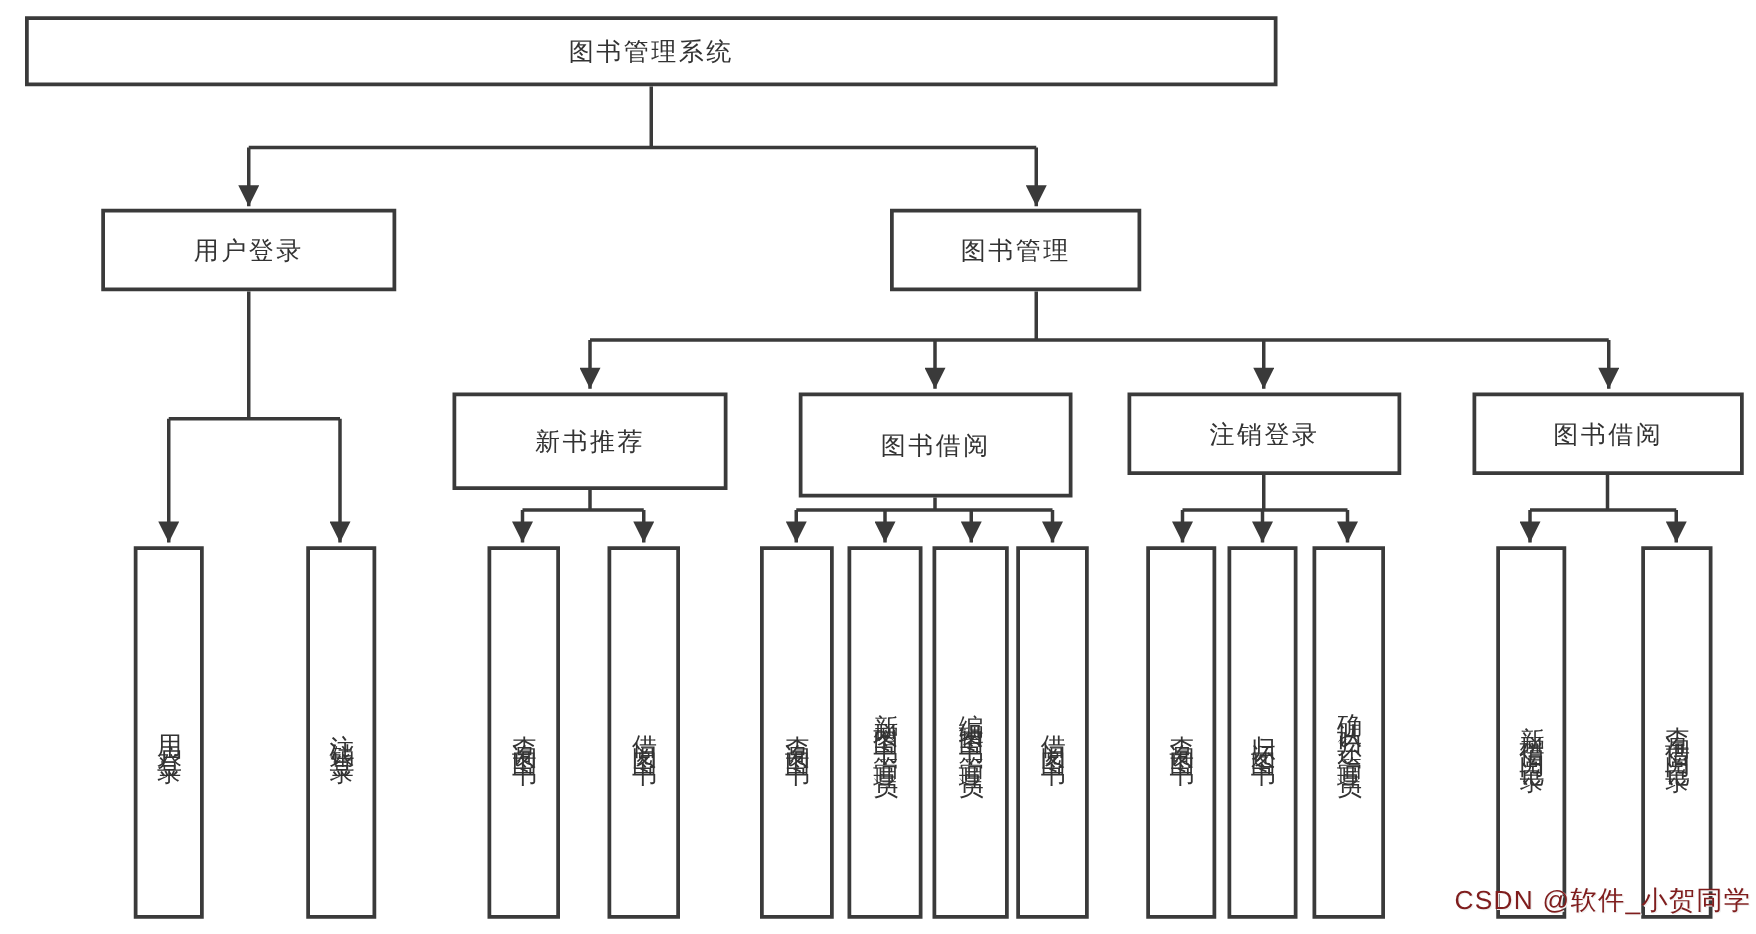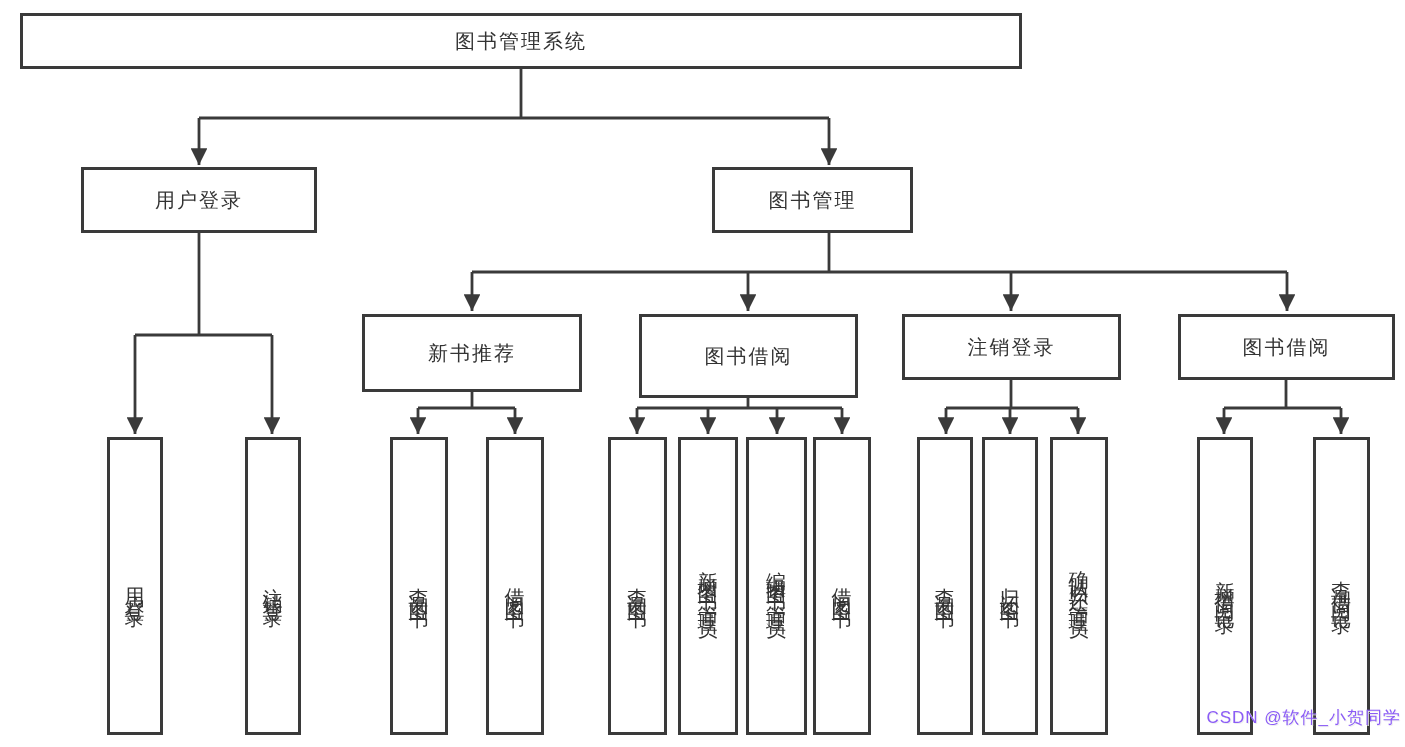--- a/index.html
+++ b/index.html
@@ -42,22 +42,22 @@
     text-orientation: mixed;
     font-size: 20px;
     letter-spacing: 7px;
     line-height: 1.1;
   }
   .watermark {
     position: absolute;
     right: 4px;
     top: 706px;
     z-index: 3;
-    font-size: 17px;
-    color: #8b5cf6;
+    font-size: 21px;
+    color: #7f1d1d;
     text-shadow: 1px 1px 0 #efefef;
     letter-spacing: 1px;
     white-space: nowrap;
   }
 </style>
 </head>
 <body>
 
 <div class="canvas">
 

